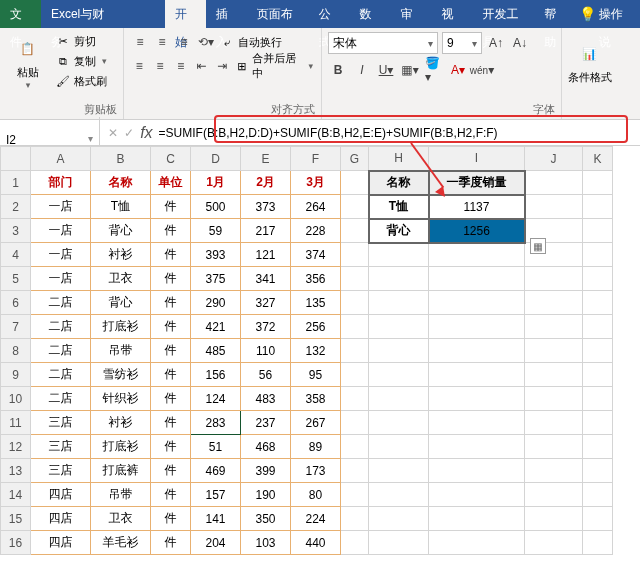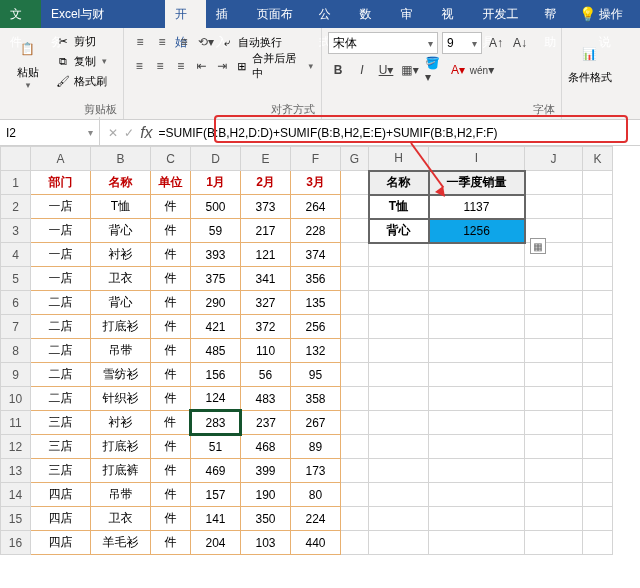--- a/index.html
+++ b/index.html
@@ -18,21 +18,21 @@
   .big-btn .lbl { font-size:11px; margin-top:2px; }
   .small-btns { display:flex; flex-direction:column; gap:2px; }
   .small-btn { display:flex; align-items:center; gap:4px; height:18px; font-size:11px; cursor:pointer; padding:0 2px; }
   .small-btn .ic { width:14px; text-align:center; }
   .btn-row { display:flex; gap:2px; align-items:center; }
   .btn-sq { width:20px; height:20px; border:1px solid transparent; display:flex; align-items:center; justify-content:center; font-size:12px; cursor:pointer; color:#444; }
   .sel { border:1px solid #c0c0c0; background:#fff; height:22px; font-size:12px; padding:0 4px; display:flex; align-items:center; justify-content:space-between; cursor:pointer; }
   .sel .caret { font-size:10px; color:#666; }
   .font-row { display:flex; gap:4px; align-items:center; }
   .namebox { display:flex; align-items:center; border-bottom:1px solid #d0d0d0; height:26px; background:#fff; }
-  .nb-cell { width:100px; border-right:1px solid #d0d0d0; padding:16px 6px; font-size:12px; height:100%; display:flex; align-items:center; justify-content:space-between; }
+  .nb-cell { width:100px; border-right:1px solid #d0d0d0; padding:16px 6px; font-size:12px; height:100%; display:flex; align-items:flex-start; justify-content:space-between; }
   .nb-fx { display:flex; align-items:center; gap:6px; padding:0 8px; font-size:12px; flex:1; }
   .fx { font-style:italic; color:#555; font-size:16px; }
   .formula-highlight { position:absolute; border:2px solid #e03030; border-radius:4px; }
   .grid-wrap { position:relative; }
   table.grid { border-collapse:collapse; table-layout:fixed; }
   table.grid td, table.grid th { border:1px solid #d4d4d4; height:24px; font-size:12px; text-align:center; overflow:hidden; white-space:nowrap; }
   .colhead th { background:#f0f0f0; color:#555; font-weight:normal; height:20px; }
   .rowhead { background:#f0f0f0; color:#555; width:30px; text-align:center; }
   .hdr-red { color:#c00000; font-weight:bold; background:#fff; }
   .sel-cell { border:2px solid #1a7f37 !important; }
@@ -230,21 +230,21 @@
         <tr>
           <td class="rowhead">3</td>
           <td class="" style="border:1px solid #e8b070">一店</td>
           <td class="" style="border:1px solid #e8b070">背心</td>
           <td class="" style="border:1px solid #e8b070">件</td>
           <td class="" style="border:1px solid #e8b070">59</td>
           <td class="" style="border:1px solid #e8b070">217</td>
           <td class="" style="border:1px solid #e8b070">228</td>
           <td class=""></td>
           <td class="summary-cell" style="font-weight:bold">背心</td>
-          <td class="summary-cell" style="background:#0ea5e9">1256</td>
+          <td class="summary-cell" style="background:#0369a1">1256</td>
           <td class=""></td>
           <td class=""></td>
         </tr>
         <tr>
           <td class="rowhead">4</td>
           <td class="" style="border:1px solid #e8b070">一店</td>
           <td class="" style="border:1px solid #e8b070">衬衫</td>
           <td class="" style="border:1px solid #e8b070">件</td>
           <td class="" style="border:1px solid #e8b070">393</td>
           <td class="" style="border:1px solid #e8b070">121</td>
@@ -337,21 +337,21 @@
           <td class=""></td>
           <td class=""></td>
           <td class=""></td>
           <td class=""></td>
         </tr>
         <tr>
           <td class="rowhead">11</td>
           <td class="" style="border:1px solid #e8b070">三店</td>
           <td class="" style="border:1px solid #e8b070">衬衫</td>
           <td class="" style="border:1px solid #e8b070">件</td>
-          <td class="" style="border:3px solid #14532d">283</td>
+          <td class="" style="border:1px solid #14532d">283</td>
           <td class="" style="border:1px solid #e8b070">237</td>
           <td class="" style="border:1px solid #e8b070">267</td>
           <td class=""></td>
           <td class=""></td>
           <td class=""></td>
           <td class=""></td>
           <td class=""></td>
         </tr>
         <tr>
           <td class="rowhead">12</td>

